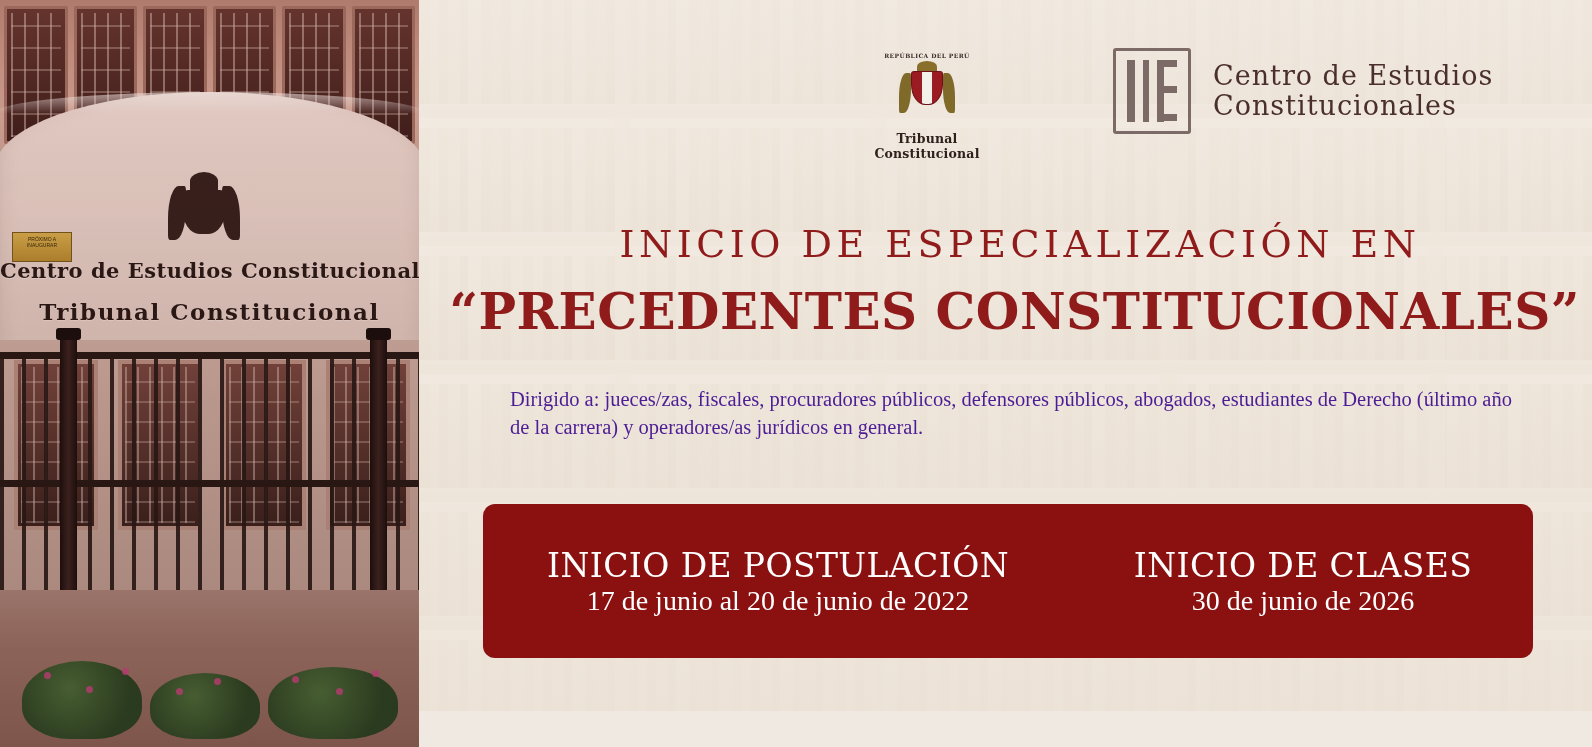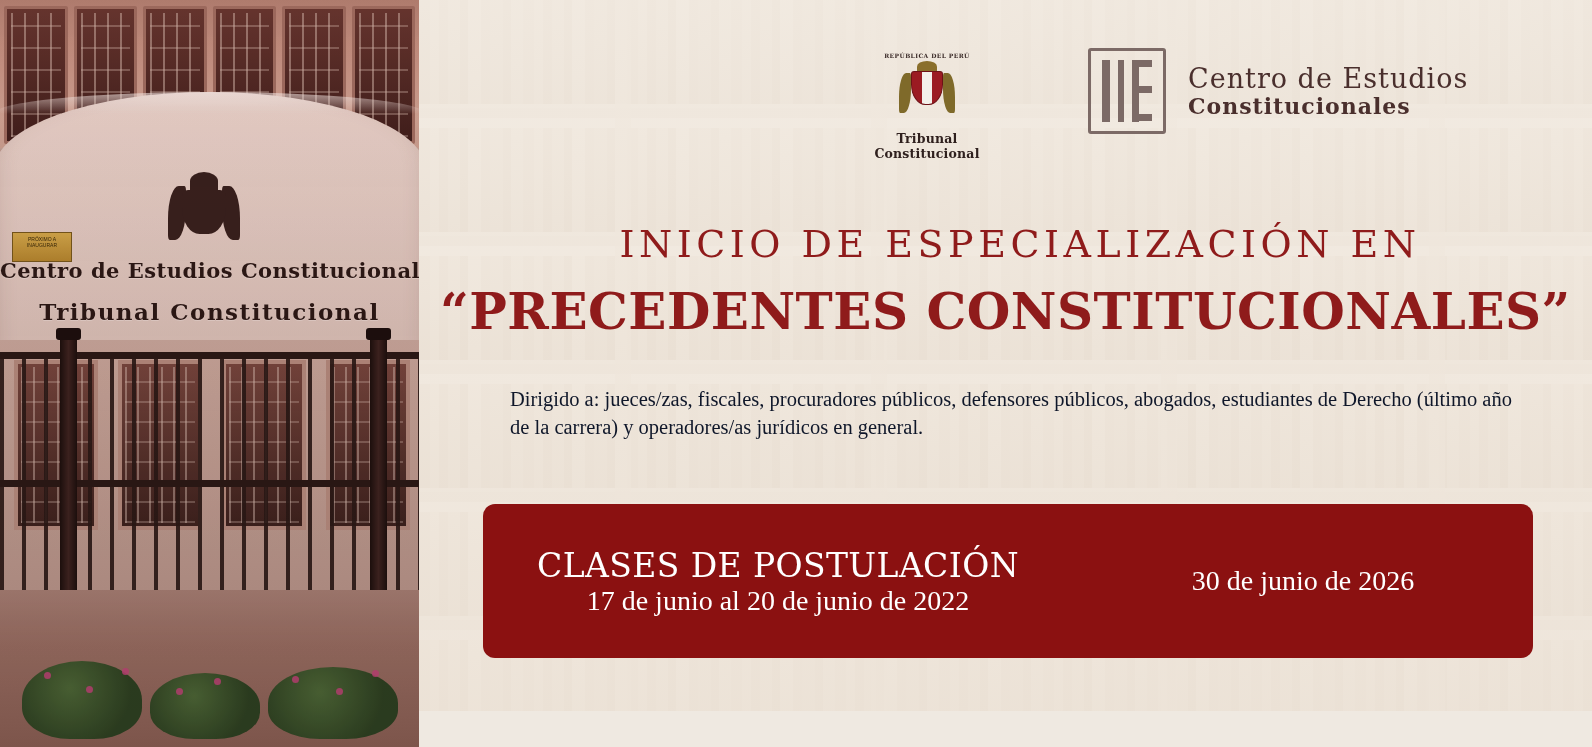--- a/index.html
+++ b/index.html
@@ -244,60 +244,60 @@
     font-size:6px; font-weight:bold; letter-spacing:.4px;
     color:#3a2a28; margin-bottom:2px;
   }
   .tc-name {
     font-family:"DejaVu Serif", serif;
     font-size:12.5px; font-weight:bold; color:#2f201e; margin-top:4px;
     letter-spacing:.2px;
   }
 
   .cec {
-    position:absolute; left:1088px; top:48px;
+    position:absolute; left:1113px; top:48px;
     display:flex; align-items:center; gap:22px;
   }
   .cec-mark { width:78px; height:86px; position:relative; }
   .cec-mark .frame {
     position:absolute; inset:0;
     border:3px solid #7c6a66; border-radius:3px;
   }
   .cec-mark .bar {
     position:absolute; background:#7c6a66;
   }
   .cec-text {
     font-family:"DejaVu Serif", serif;
     color:#4a2f2d; line-height:1.12;
   }
   .cec-text .l1 { font-size:27px; letter-spacing:1px; }
-  .cec-text .l2 { font-size:22px; letter-spacing:1px; font-weight:bold; }
+  .cec-text .l2 { font-size:27px; letter-spacing:1px; font-weight:normal; }
 
   
   .kicker {
     position:absolute; left:470px; top:222px; width:1100px;
     text-align:center;
     font-family:"DejaVu Serif", serif;
     font-size:38px; letter-spacing:4.5px;
     color:#8f1b1b;
   }
   .title {
     position:absolute; left:440px; top:282px; width:1140px;
-    text-align:left;
+    text-align:right;
     font-family:"DejaVu Serif", serif;
     font-weight:bold;
     font-size:50px; letter-spacing:.5px;
     color:#8f1b1b;
     white-space:nowrap;
   }
   .subtitle {
     position:absolute; left:510px; top:385px; width:1010px;
     font-family:"Liberation Serif", serif;
     font-size:20.5px; line-height:1.38;
-    color:#0f172a;
+    color:#4c1d95;
   }
 
   
   .redbar {
     position:absolute; left:483px; top:504px;
     width:1050px; height:154px;
     background:#8b1111;
     border-radius:12px;
     display:flex; align-items:center;
   }
@@ -438,22 +438,23 @@
       <div class="l2">Constitucionales</div>
     </div>
   </div>
 
   <div class="kicker">INICIO DE ESPECIALIZACIÓN EN</div>
   <div class="title">“PRECEDENTES CONSTITUCIONALES”</div>
   <div class="subtitle">Dirigido a: jueces/zas, fiscales, procuradores públicos, defensores públicos, abogados, estudiantes de Derecho (último año de la carrera) y operadores/as jurídicos en general.</div>
 
   <div class="redbar">
     <div class="rb-col left-col">
-      <div class="rb-head">CLASES DE POSTULACIÓN</div>
+      <div class="rb-head">INICIO DE POSTULACIÓN</div>
       <div class="rb-sub">17 de junio al 20 de junio de 2022</div>
     </div>
     <div class="rb-divider"></div>
     <div class="rb-col right-col">
+      <div class="rb-head">INICIO DE CLASES</div>
       <div class="rb-sub">30 de junio de 2026</div>
     </div>
   </div>
 
 </div>
 
 </body></html>

